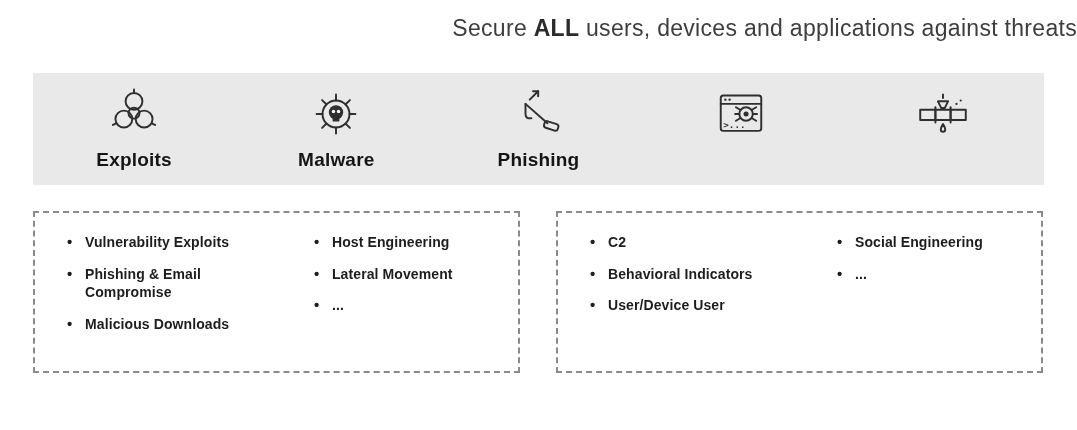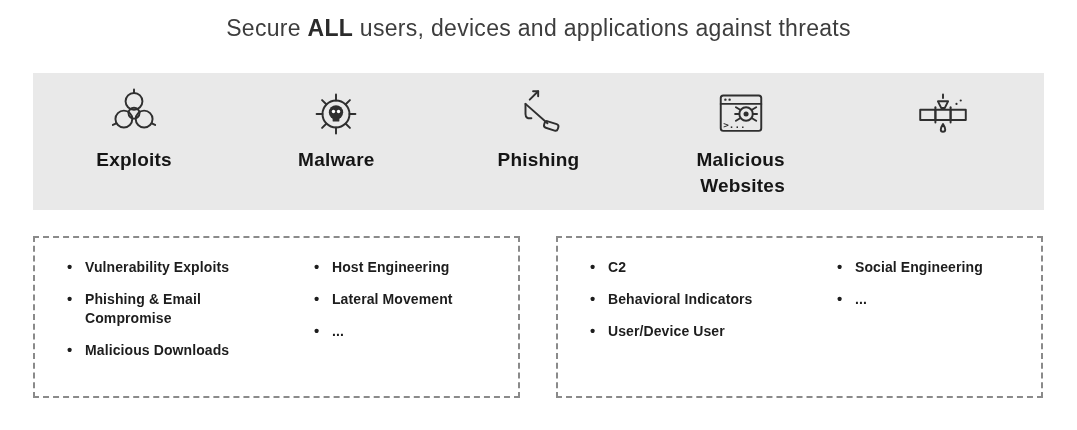--- a/index.html
+++ b/index.html
@@ -9,21 +9,21 @@
   }
   .page {
     position: relative;
     width: 1077px;
     height: 430px;
     background: #ffffff;
     overflow: hidden;
   }
   .title {
     margin-top: 15px;
-    text-align: center;
+    text-align: right;
     font-size: 23px;
     font-weight: 500;
     color: #3d3d3d;
     letter-spacing: 0.3px;
   }
   .title strong { font-weight: 800; color: #2b2b2b; }
 
   .band {
     margin: 31px 33px 0 33px;
     background: #e9e9e9;
@@ -162,22 +162,20 @@
           <circle class="fillid" cx="38" cy="32" r="3"></circle>
           <line x1="31" y1="27" x2="26" y2="24"></line>
           <line x1="30" y1="32" x2="25" y2="32"></line>
           <line x1="31" y1="37" x2="26" y2="40"></line>
           <line x1="45" y1="27" x2="50" y2="24"></line>
           <line x1="46" y1="32" x2="51" y2="32"></line>
           <line x1="45" y1="37" x2="50" y2="40"></line>
           <text x="11" y="48" font-size="11">&gt;...</text>
         </svg>
       </div>
-      <div class="threat-label">Malicious
-Websites</div>
     </div>
 
     <div class="threat">
       <div class="icon-wrap">
         <svg class="threat-ic" width="54" height="54" viewBox="0 0 64 64">
           <rect x="5" y="27" width="18" height="12"></rect>
           <rect x="41" y="27" width="18" height="12"></rect>
           <line x1="23" y1="24" x2="23" y2="42"></line>
           <line x1="41" y1="24" x2="41" y2="42"></line>
           <line x1="23" y1="27" x2="41" y2="27"></line>

